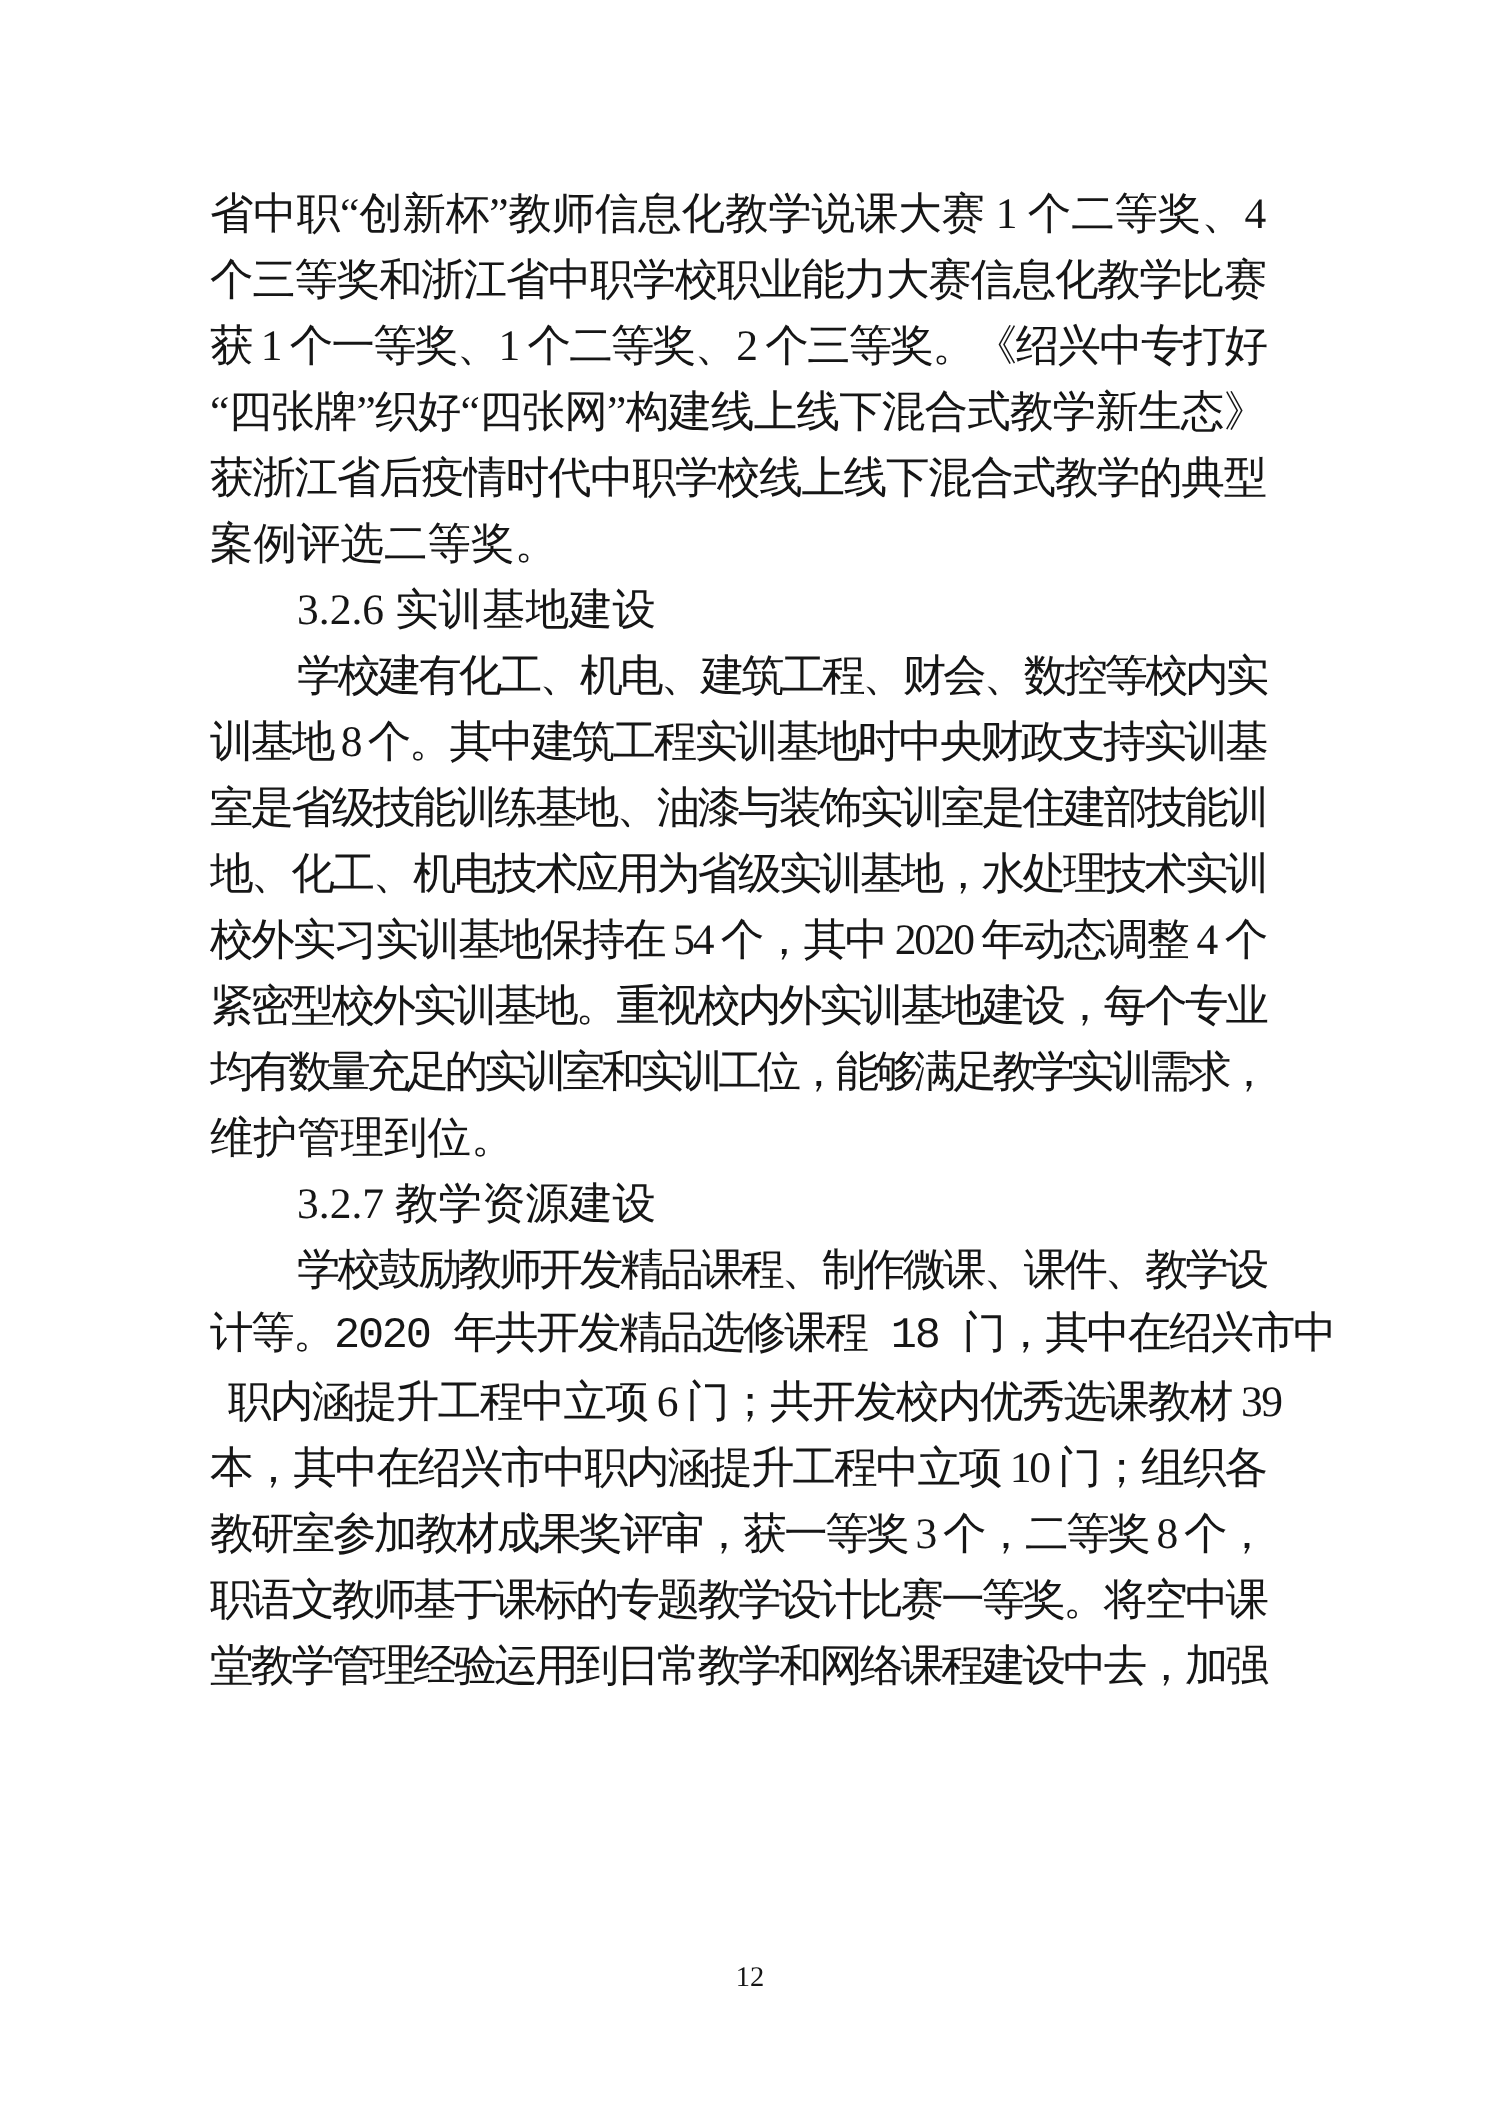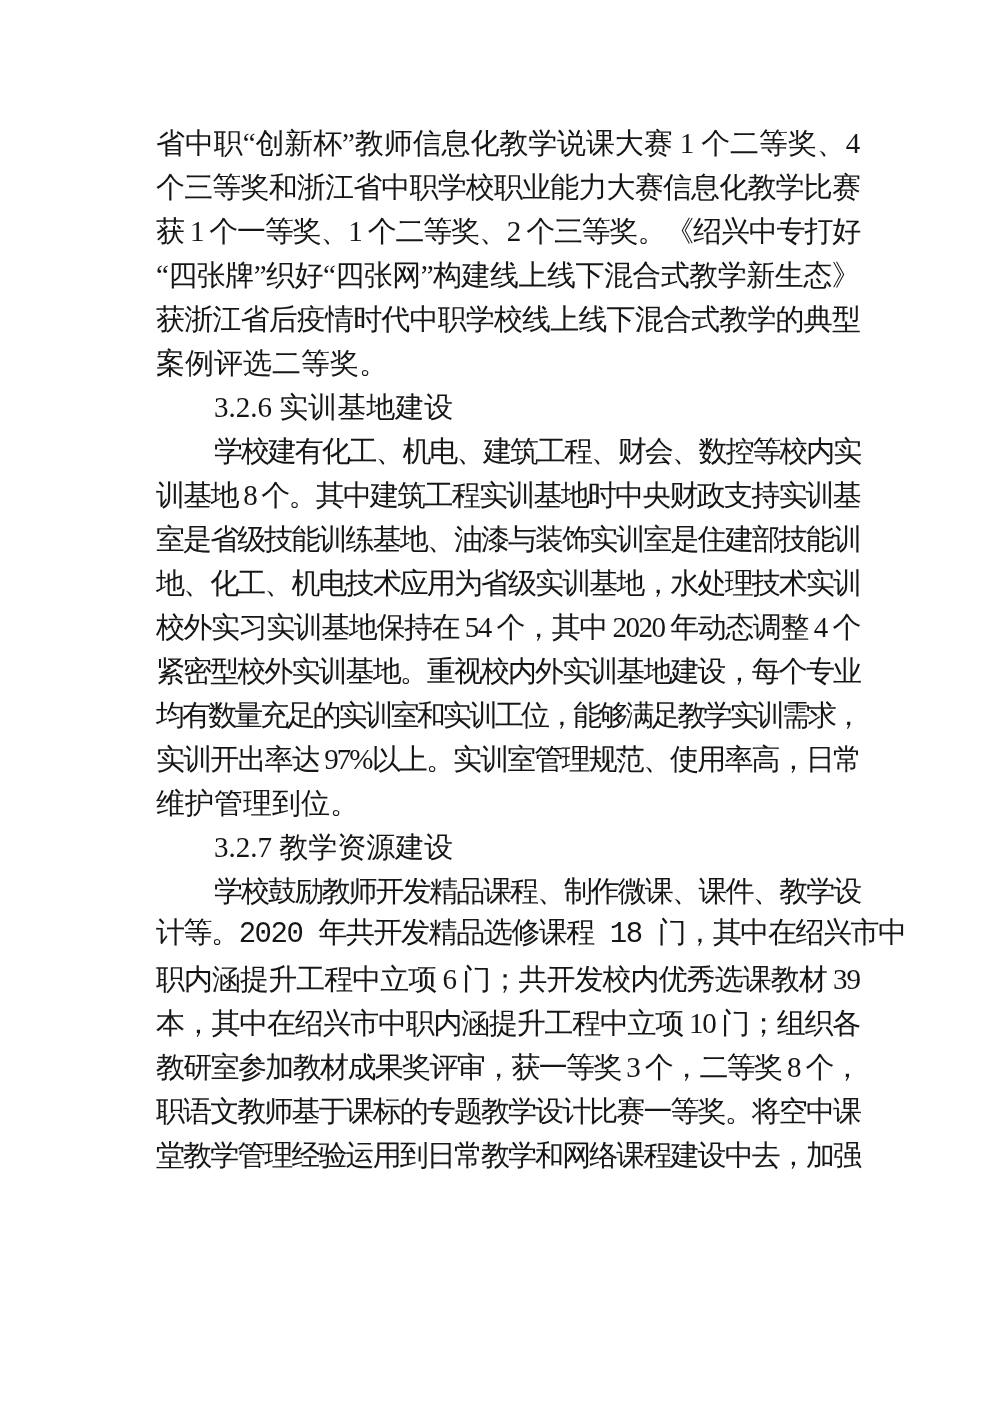--- a/index.html
+++ b/index.html
@@ -15,21 +15,21 @@
     font-family: "Liberation Serif", "DejaVu Serif", serif;
   }
   .page {
     position: absolute;
     inset: 0;
     background: #ffffff;
     color: #161616;
   }
   .content {
     position: absolute;
-    left: 156px;
+    left: 140px;
     top: 121px;
     width: 704px;
     font-size: 29px;
     line-height: 44px;
     color: #161616;
   }
   .line {
     white-space: nowrap;
     text-align: justify;
     text-align-last: justify;
@@ -74,27 +74,27 @@
       </div>
       <div class="line heading">3.2.6 实训基地建设</div>
       <div>
         <div class="line indent" style="letter-spacing: -2.16667px;">学校建有化工、机电、建筑工程、财会、数控等校内实</div>
         <div class="line" style="letter-spacing: -1.85714px;">训基地 8 个。其中建筑工程实训基地时中央财政支持实训基</div>
         <div class="line" style="letter-spacing: -2px;">室是省级技能训练基地、油漆与装饰实训室是住建部技能训</div>
         <div class="line" style="letter-spacing: -2px;">地、化工、机电技术应用为省级实训基地，水处理技术实训</div>
         <div class="line" style="letter-spacing: -1.52941px;">校外实习实训基地保持在 54 个，其中 2020 年动态调整 4 个</div>
         <div class="line" style="letter-spacing: -2px;">紧密型校外实训基地。重视校内外实训基地建设，每个专业</div>
         <div class="line" style="letter-spacing: -3px;">均有数量充足的实训室和实训工位，能够满足教学实训需求，</div>
-        <div class="line" style="letter-spacing: -1.92857px;">实训开出率达 97%以上。实训室管理规范、使用率高，日常</div>
         <div class="line endline">维护管理到位。</div>
       </div>
       <div class="line heading">3.2.7 教学资源建设</div>
       <div>
         <div class="line indent" style="letter-spacing: -2.16667px;">学校鼓励教师开发精品课程、制作微课、课件、教学设</div>
         <div class="line" style="letter-spacing: -1.45161px; font-family: Liberation Mono, monospace;">计等。2020 年共开发精品选修课程 18 门，其中在绍兴市中</div>
-        <div class="line" style="letter-spacing: -1.03448px;">职内涵提升工程中立项 6 门；共开发校内优秀选课教材 39</div>
+        <div class="line" style="letter-spacing: -1.03448px; margin-left: 12px;">职内涵提升工程中立项 6 门；共开发校内优秀选课教材 39</div>
         <div class="line" style="letter-spacing: -1.35714px;">本，其中在绍兴市中职内涵提升工程中立项 10 门；组织各</div>
         <div class="line" style="letter-spacing: -1.73333px;">教研室参加教材成果奖评审，获一等奖 3 个，二等奖 8 个，</div>
         <div class="line" style="letter-spacing: -2px;">职语文教师基于课标的专题教学设计比赛一等奖。将空中课</div>
         <div class="line" style="letter-spacing: -2px;">堂教学管理经验运用到日常教学和网络课程建设中去，加强</div>
       </div>
     </div>
+  <div class="page-number">12</div>
 </div>
 
 </body></html>

